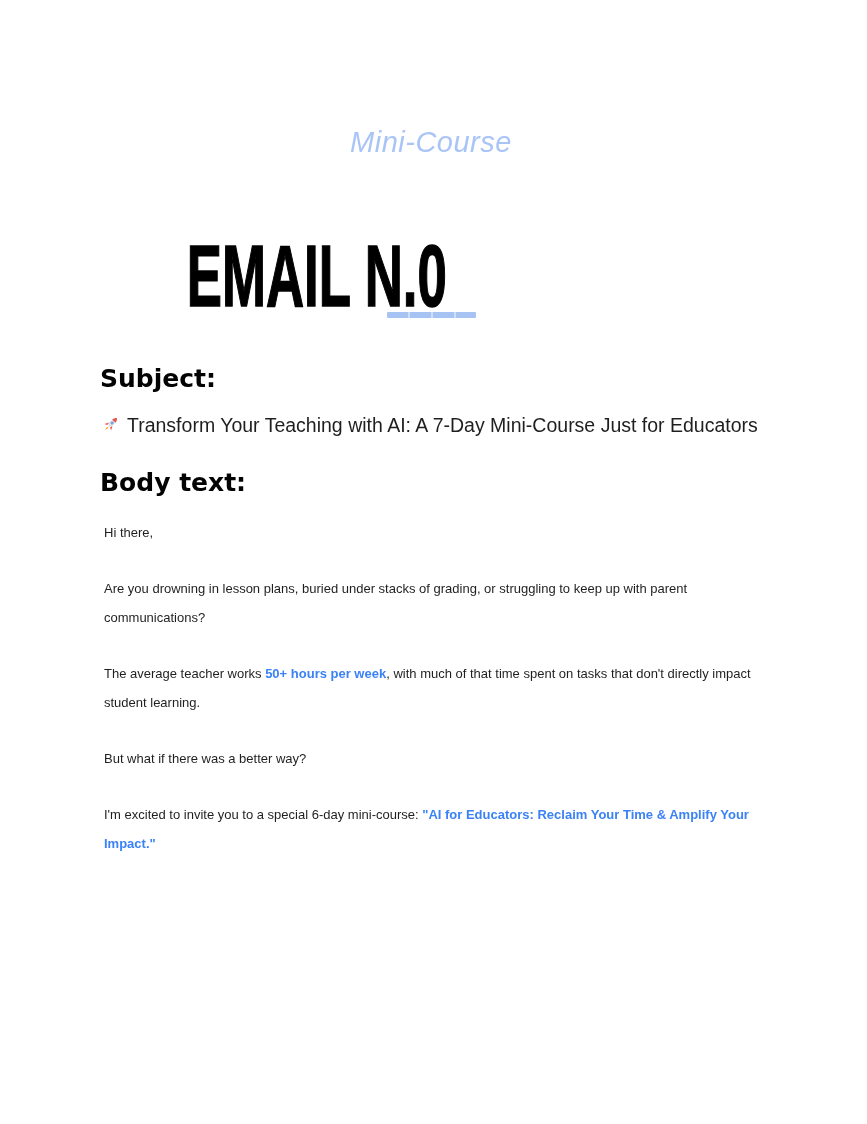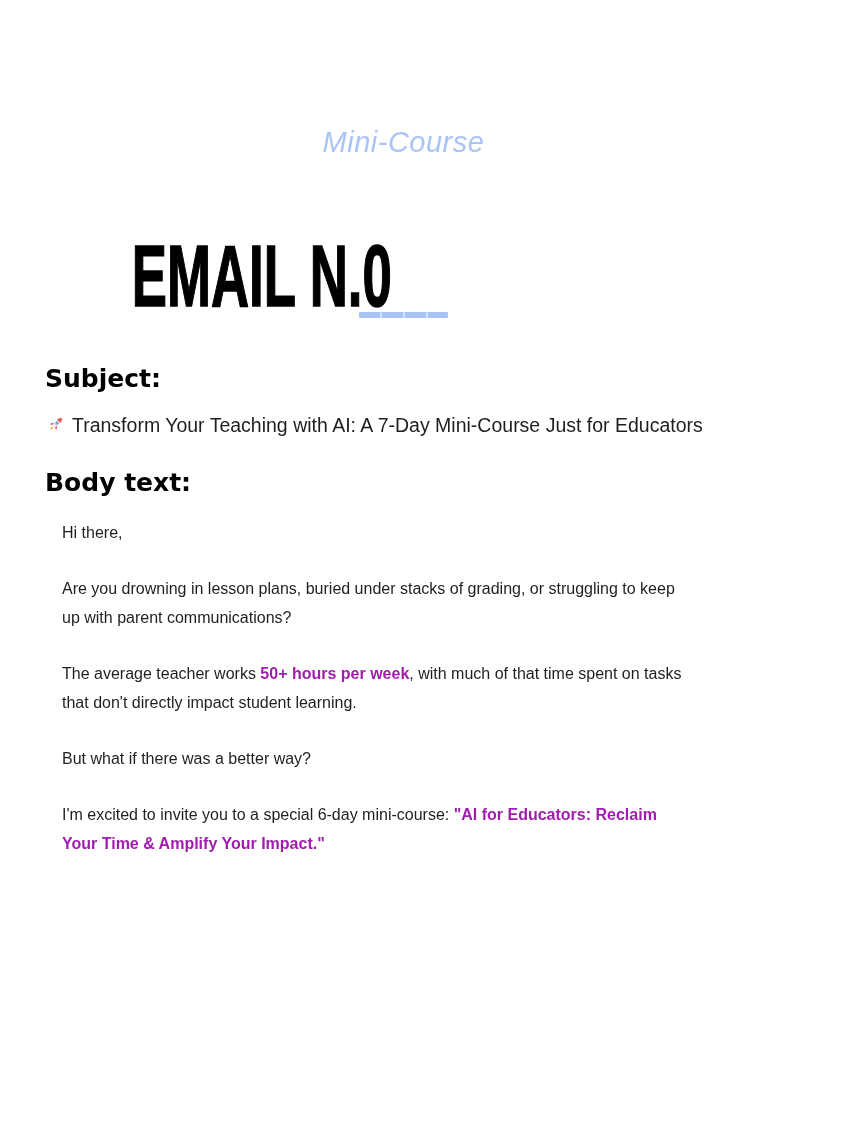--- a/index.html
+++ b/index.html
@@ -1,21 +1,21 @@
 <!DOCTYPE html>
 <html><head>
 <meta charset="utf-8">
 <style>
   html,body{margin:0;padding:0;}
   body{
     width:867px;height:1124px;background:#ffffff;
     font-family:"Liberation Sans",sans-serif;color:#1f1f1f;
     overflow:hidden;
   }
-  .page{padding:126px 99px 0 45px;box-sizing:border-box;width:861px;height:1124px;}
+  .page{padding:126px 99px 0 100px;box-sizing:border-box;width:861px;height:1124px;}
   .eyebrow{
     text-align:center;font-style:italic;font-weight:400;
     font-size:29px;line-height:32px;letter-spacing:.5px;color:#a9c4f6;
   }
   .title-wrap{text-align:left;margin-top:22px;height:76px;}
   .page-title{
     display:inline-block;white-space:nowrap;color:#000;
     font-family:"Liberation Sans",sans-serif;font-weight:700;
     font-size:88px;line-height:74px;letter-spacing:0px;
     transform:scaleX(.60);transform-origin:center;
@@ -26,23 +26,23 @@
     background:repeating-linear-gradient(90deg,#a7c3f4 0 21px,#cfdef9 21px 23px);
   }
   .h2{
     font-family:"DejaVu Sans","Liberation Sans",sans-serif;
     font-weight:700;font-size:25px;line-height:34px;color:#030303;margin:0;
   }
   .subject-heading{margin-top:44px;}
   .subject-text{margin:15px 0 0;font-size:19.5px;line-height:29px;max-width:668px;}
   .body-heading{margin-top:26px;}
   .paragraphs{max-width:668px;}
-  .para{margin:27px 17px 0;font-size:16px;line-height:29px;}
+  .para{margin:27px 4px 0;font-size:13px;line-height:29px;}
   .para:first-child{margin-top:18px;}
-  .bold{font-weight:700;color:#a21caf;}
+  .bold{font-weight:700;color:#3b82f6;}
   .rocket{display:inline-block;margin-right:6px;}
   .rocket svg{width:21px;height:21px;vertical-align:-3px;}
 </style>
 </head>
 <body>
 
 <div class="page">
 
   <div class="eyebrow">Mini-Course</div>
 

